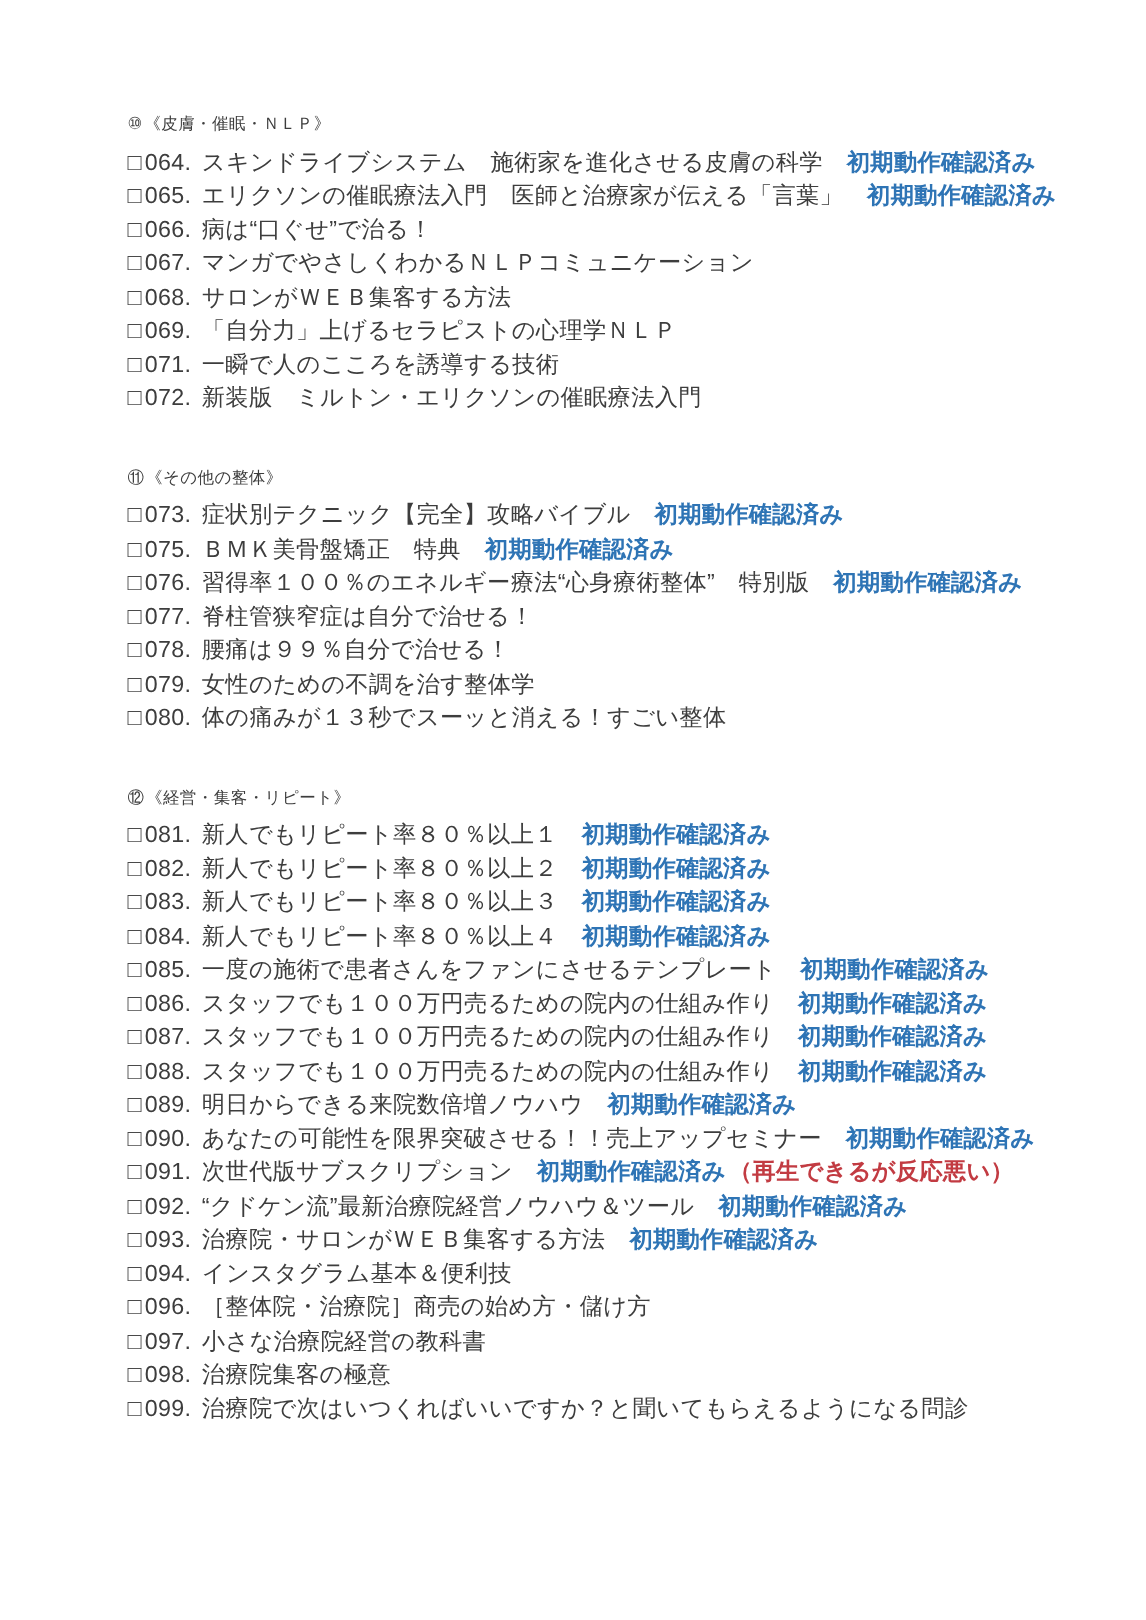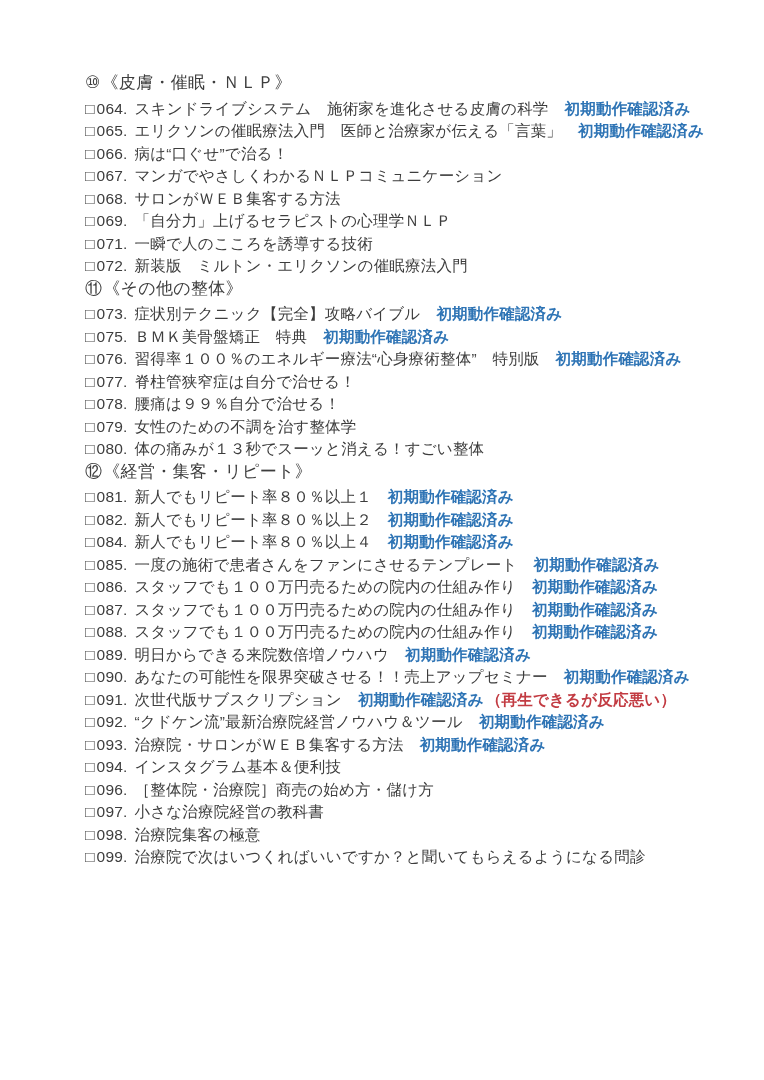--- a/index.html
+++ b/index.html
@@ -11,24 +11,24 @@
     overflow: hidden;
     font-family: "Liberation Sans", "DejaVu Sans", sans-serif;
     color: #3d3d3d;
   }
   .doc {
     position: absolute;
     left: 85px;
     top: 72px;
     right: 10px;
   }
-  .section { }
+  .section { margin-top: 30px; }
   .section:first-child { margin-top: 0; }
   .section-header {
-    font-size: 17px;
+    font-size: 11px;
     line-height: 22.5px;
     margin-bottom: 3px;
     white-space: nowrap;
     letter-spacing: 0.3px;
   }
   .section-number { margin-right: 1px; }
   .item {
     font-size: 15.5px;
     line-height: 22.5px;
     white-space: nowrap;
@@ -62,20 +62,21 @@
         <div class="item"><span class="cb">□</span><span class="num">076.</span><span class="title">習得率１００％のエネルギー療法“心身療術整体”　特別版</span><span class="status">初期動作確認済み</span></div>
         <div class="item"><span class="cb">□</span><span class="num">077.</span><span class="title">脊柱管狭窄症は自分で治せる！</span></div>
         <div class="item"><span class="cb">□</span><span class="num">078.</span><span class="title">腰痛は９９％自分で治せる！</span></div>
         <div class="item"><span class="cb">□</span><span class="num">079.</span><span class="title">女性のための不調を治す整体学</span></div>
         <div class="item"><span class="cb">□</span><span class="num">080.</span><span class="title">体の痛みが１３秒でスーッと消える！すごい整体</span></div>
       </div>
       <div class="section">
         <div class="section-header"><span class="section-number">⑫</span><span class="section-title">《経営・集客・リピート》</span></div>
         <div class="item"><span class="cb">□</span><span class="num">081.</span><span class="title">新人でもリピート率８０％以上１</span><span class="status">初期動作確認済み</span></div>
         <div class="item"><span class="cb">□</span><span class="num">082.</span><span class="title">新人でもリピート率８０％以上２</span><span class="status">初期動作確認済み</span></div>
+        <div class="item"><span class="cb">□</span><span class="num">083.</span><span class="title">新人でもリピート率８０％以上３</span><span class="status">初期動作確認済み</span></div>
         <div class="item"><span class="cb">□</span><span class="num">084.</span><span class="title">新人でもリピート率８０％以上４</span><span class="status">初期動作確認済み</span></div>
         <div class="item"><span class="cb">□</span><span class="num">085.</span><span class="title">一度の施術で患者さんをファンにさせるテンプレート</span><span class="status">初期動作確認済み</span></div>
         <div class="item"><span class="cb">□</span><span class="num">086.</span><span class="title">スタッフでも１００万円売るための院内の仕組み作り</span><span class="status">初期動作確認済み</span></div>
         <div class="item"><span class="cb">□</span><span class="num">087.</span><span class="title">スタッフでも１００万円売るための院内の仕組み作り</span><span class="status">初期動作確認済み</span></div>
         <div class="item"><span class="cb">□</span><span class="num">088.</span><span class="title">スタッフでも１００万円売るための院内の仕組み作り</span><span class="status">初期動作確認済み</span></div>
         <div class="item"><span class="cb">□</span><span class="num">089.</span><span class="title">明日からできる来院数倍増ノウハウ</span><span class="status">初期動作確認済み</span></div>
         <div class="item"><span class="cb">□</span><span class="num">090.</span><span class="title">あなたの可能性を限界突破させる！！売上アップセミナー</span><span class="status">初期動作確認済み</span></div>
         <div class="item"><span class="cb">□</span><span class="num">091.</span><span class="title">次世代版サブスクリプション</span><span class="status">初期動作確認済み</span><span class="note">（再生できるが反応悪い）</span></div>
         <div class="item"><span class="cb">□</span><span class="num">092.</span><span class="title">“クドケン流”最新治療院経営ノウハウ＆ツール</span><span class="status">初期動作確認済み</span></div>
         <div class="item"><span class="cb">□</span><span class="num">093.</span><span class="title">治療院・サロンがＷＥＢ集客する方法</span><span class="status">初期動作確認済み</span></div>

